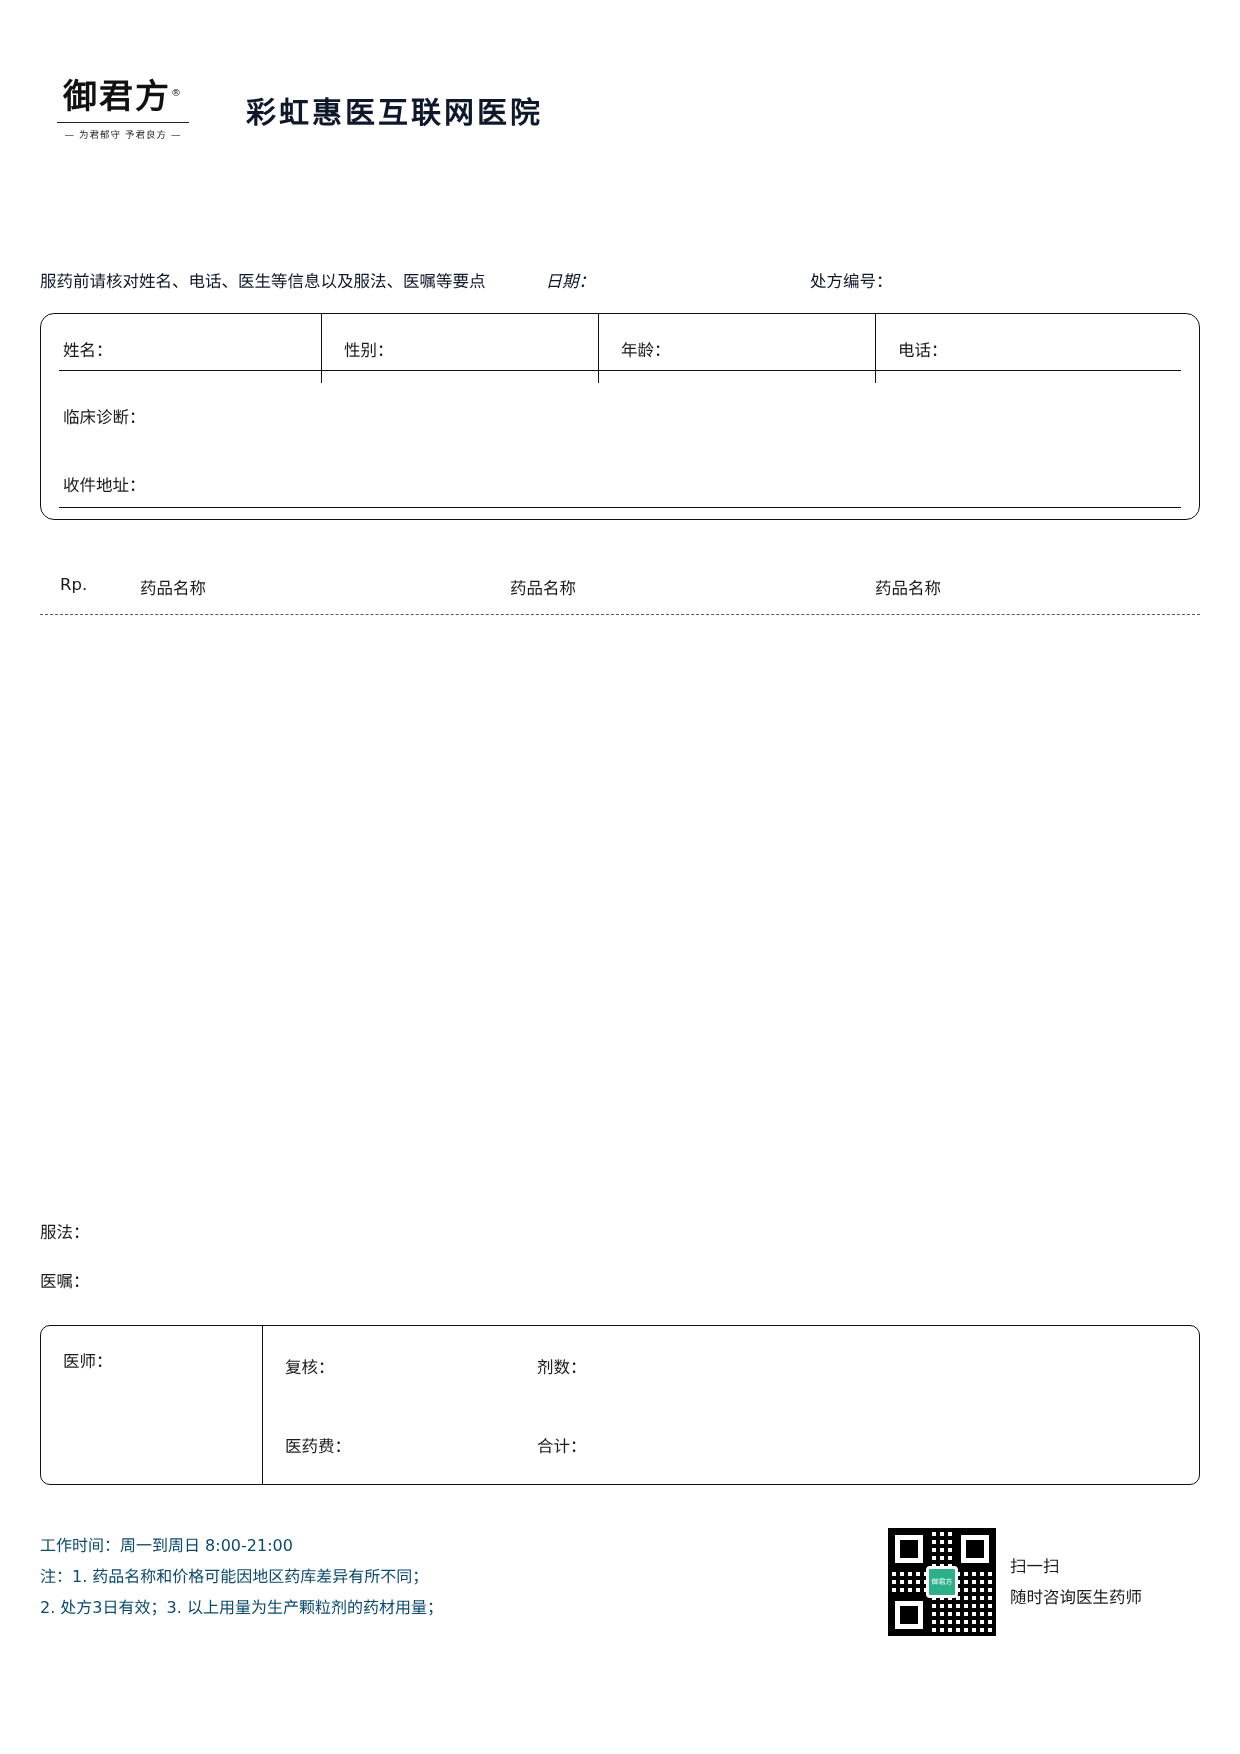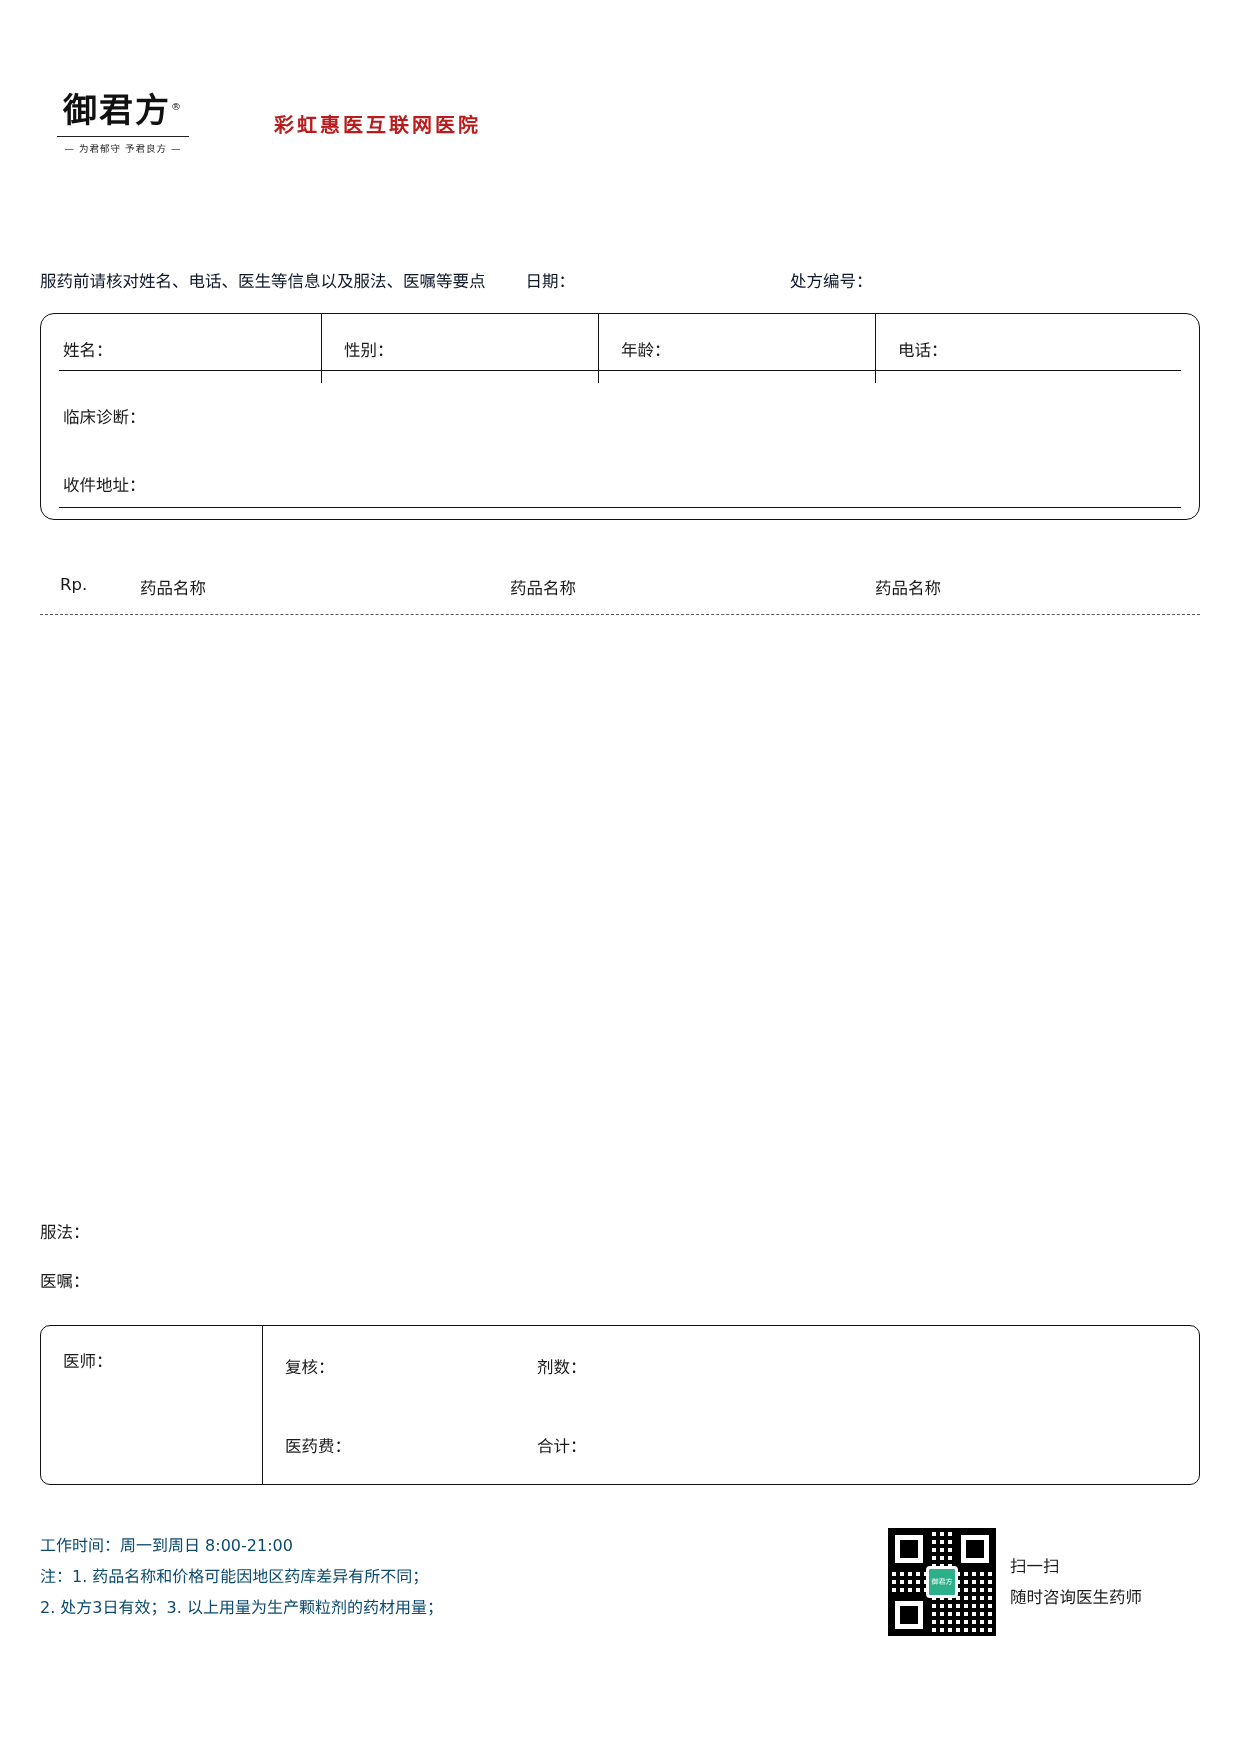--- a/index.html
+++ b/index.html
@@ -18,21 +18,21 @@
     height: 1754px;
     margin: 0 auto;
     background: #fff;
     box-sizing: border-box;
     overflow: hidden;
   }
 
   
   .header {
     position: absolute;
-    top: 92px;
+    top: 78px;
     left: 52px;
     display: flex;
     align-items: center;
   }
   .logo-block {
     width: 142px;
     text-align: center;
     font-family: "DejaVu Serif", "Liberation Serif", serif;
   }
   .logo-main {
@@ -55,41 +55,41 @@
     background: #222;
     margin: 7px auto 4px auto;
   }
   .logo-sub {
     font-size: 9.5px;
     letter-spacing: 1px;
     color: #222;
     font-family: "DejaVu Sans", "Liberation Sans", sans-serif;
   }
   .hospital-name {
-    margin-left: 80px;
-    font-size: 20px;
+    margin-left: 52px;
+    font-size: 30px;
     font-weight: 700;
     letter-spacing: 3px;
-    color: #b91c1c;
+    color: #0f172a;
     font-family: "DejaVu Sans", "Liberation Sans", sans-serif;
   }
 
   
   .notice-row {
     position: absolute;
     top: 268px;
     left: 40px;
     right: 40px;
     font-size: 16.5px;
     color: #0f172a;
     display: flex;
     align-items: baseline;
   }
   .notice-text { white-space: nowrap; }
-  .notice-date { margin-left: 40px; white-space: nowrap; }
+  .notice-date { margin-left: 60px; white-space: nowrap; font-style: italic; }
   .notice-no { margin-left: 215px; white-space: nowrap; }
 
   
   .patient-box {
     position: absolute;
     top: 313px;
     left: 40px;
     width: 1160px;
     height: 207px;
     border: 1.6px solid #111;

